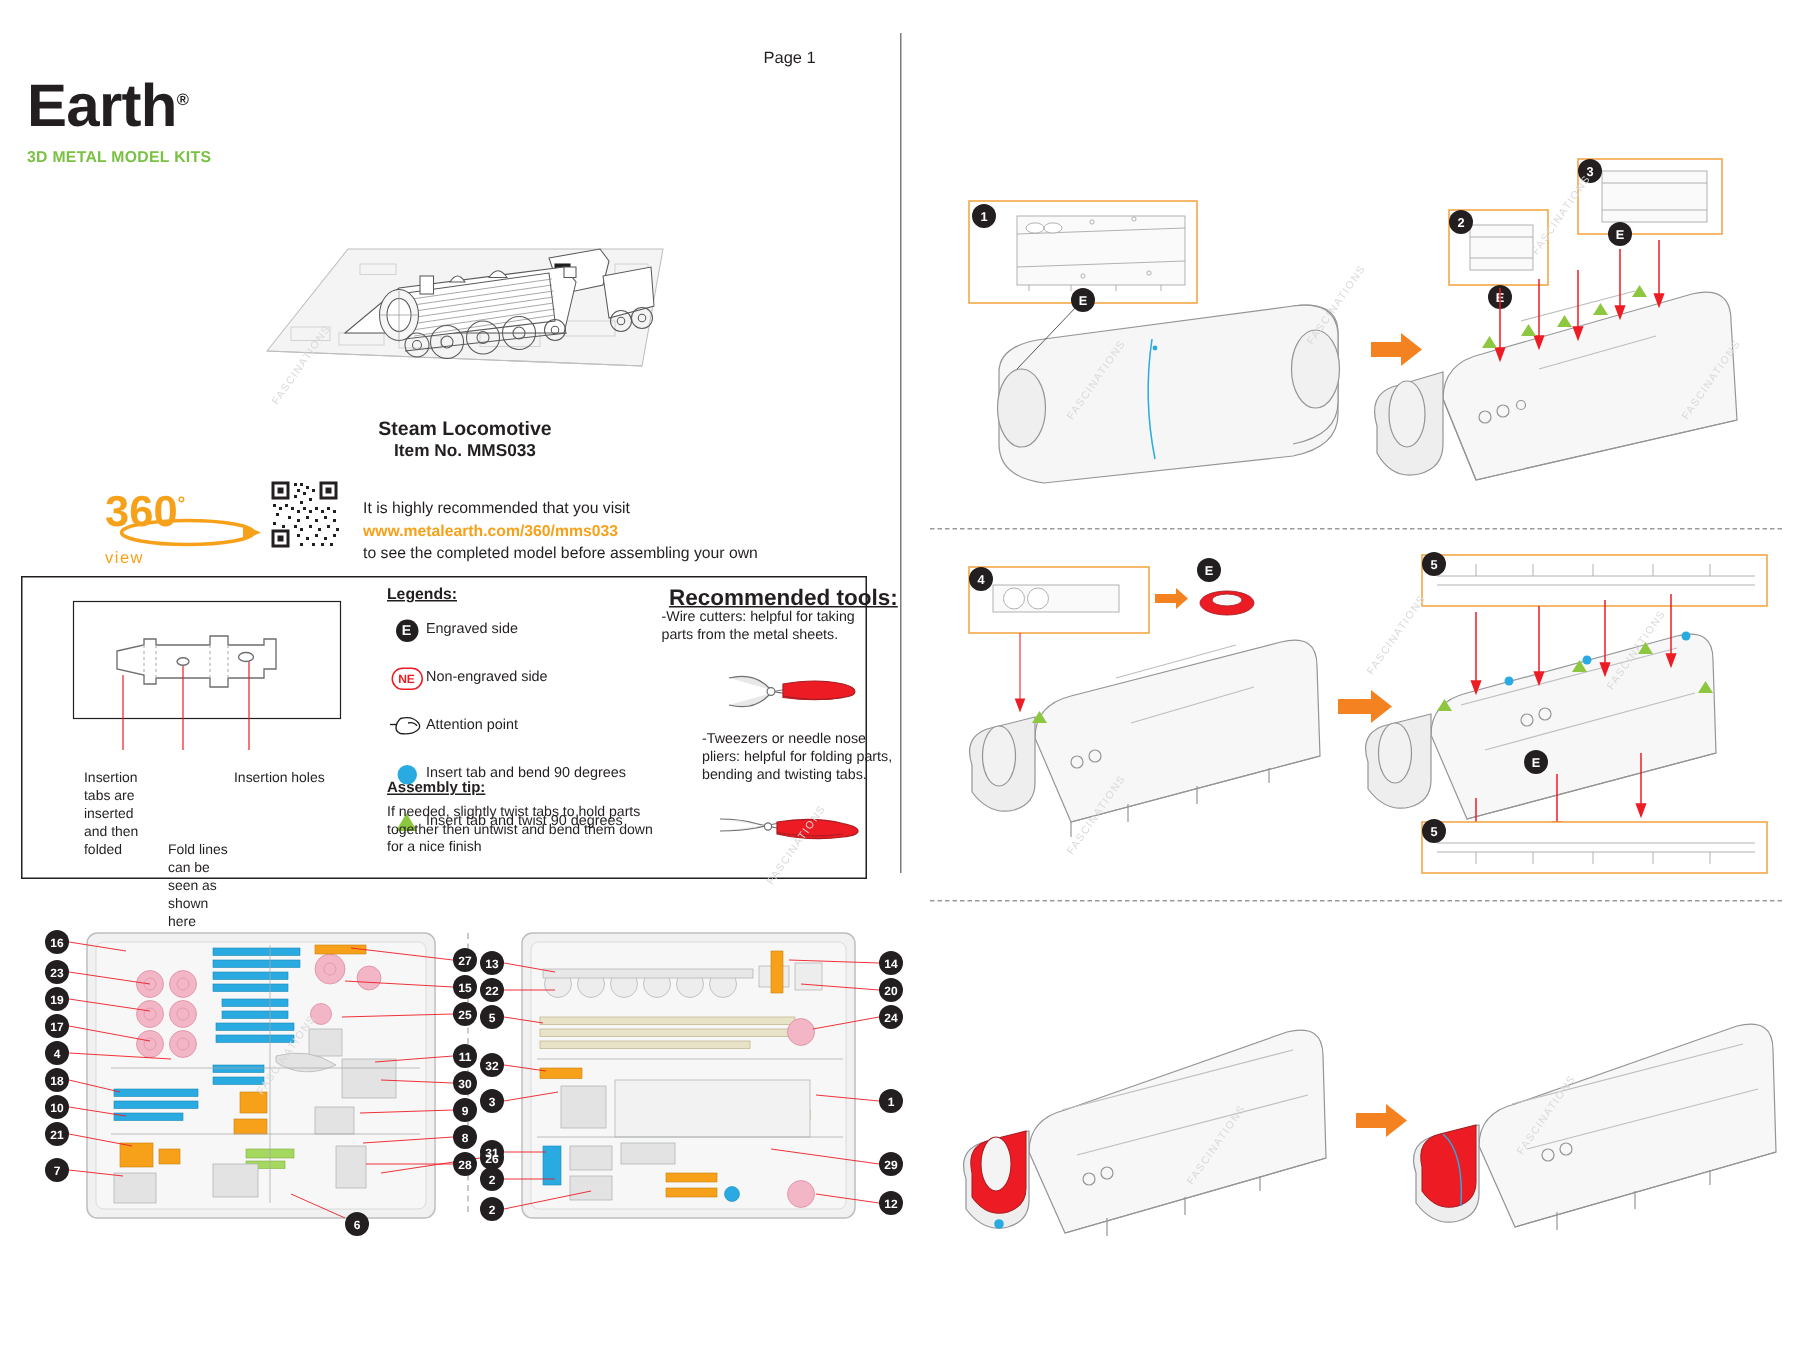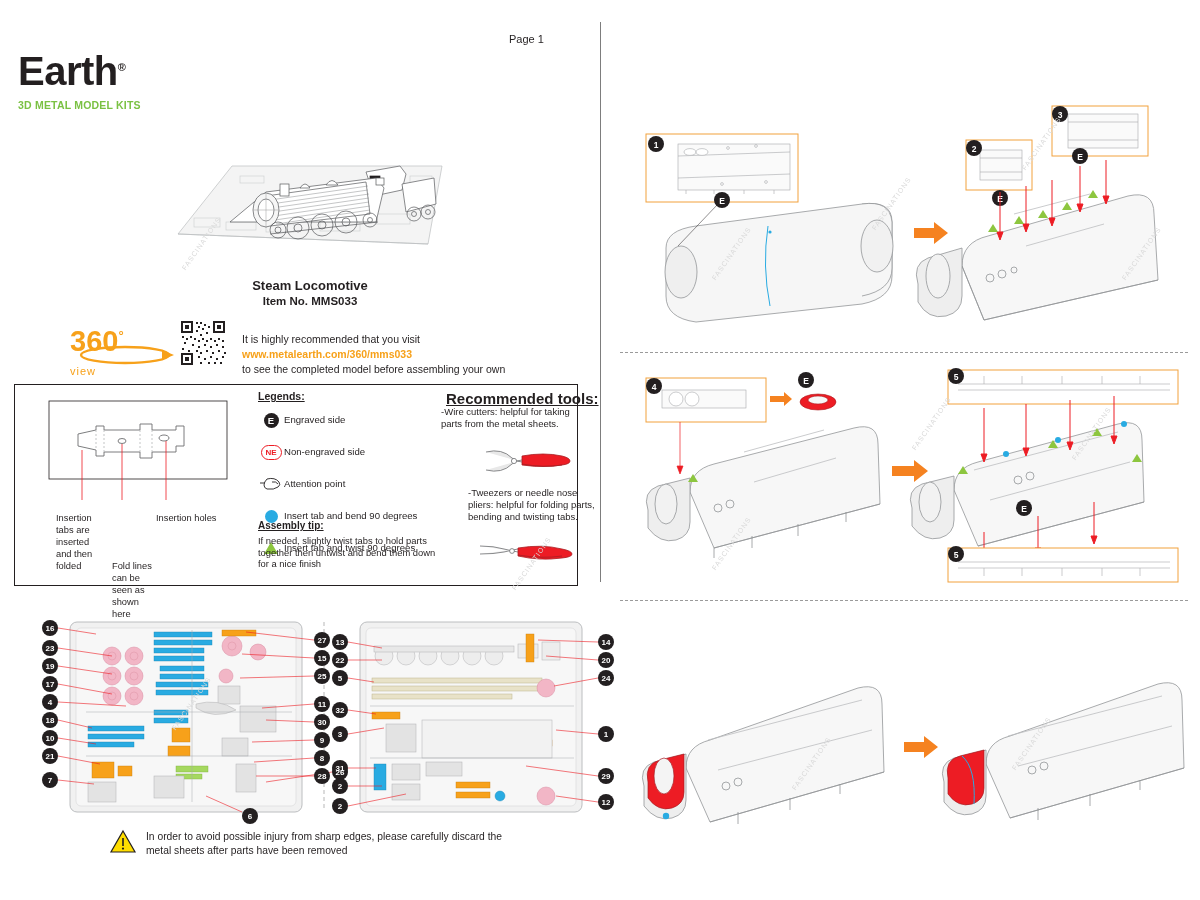--- a/index.html
+++ b/index.html
@@ -143,21 +143,21 @@
     position: absolute; left: 258px; top: 535px; width: 180px;
     font-size: 9.4px; line-height: 11.6px;
   }
 
   
   .ms-title {
     position: absolute; left: 14px; top: 596px; width: 564px; text-align: center;
     font-size: 13px;
   }
   .ms-area {
-    position: absolute; left: 26px; top: 616px; width: 566px; height: 212px;
+    position: absolute; left: 14px; top: 616px; width: 566px; height: 212px;
   }
   .warn-wrap {
     position: absolute; left: 110px; top: 830px; width: 420px;
     display: flex; align-items: flex-start; gap: 10px;
   }
   .warn-tri { width: 26px; height: 24px; flex: 0 0 26px; }
   .warn-text { font-size: 10.3px; line-height: 13.5px; }
   .hdivider {
     position: absolute; left: 620px; width: 568px; height: 0;
     border-top: 1px dashed #9a9a9a;
@@ -680,28 +680,20 @@
             <text x="580" y="47">20</text>
             <text x="580" y="65">24</text>
           <text x="580" y="121">1</text>
             <text x="580" y="163">29</text>
             <text x="580" y="189">12</text>
         </g>
       </g>
     </svg>
   </div>
 
-  <div class="warn-wrap">
-    <svg class="warn-tri" viewBox="0 0 26 24">
-      <path d="M13 1 L25 22 L1 22 Z" fill="#ffdd00" stroke="#231f20" stroke-width="1.2"></path>
-      <path d="M13 8 L13 16" stroke="#231f20" stroke-width="1.6"></path>
-      <circle cx="13" cy="18.6" r="1.1" fill="#231f20"></circle>
-    </svg>
-    <div class="warn-text">In order to avoid possible injury from sharp edges, please carefully discard the metal sheets after parts have been removed</div>
-  </div>
 </div>
 
 <div class="divider"></div>
 
 <div class="page page-right">
   
   
 </div>
 
 <div class="hdivider hd1"></div>

